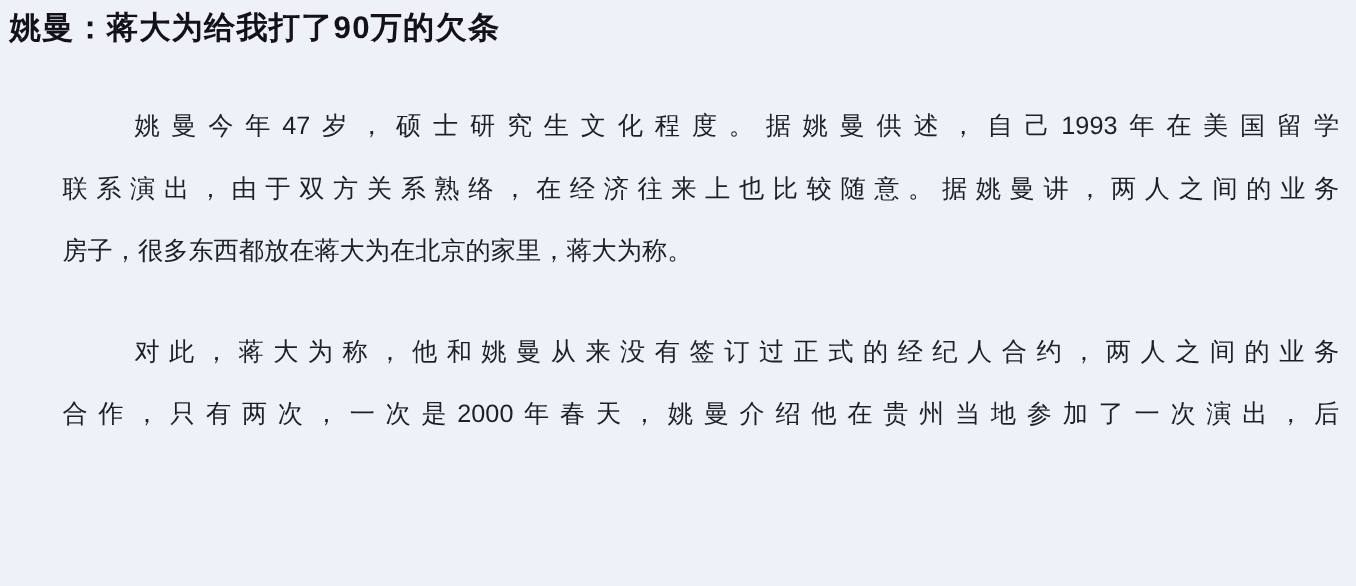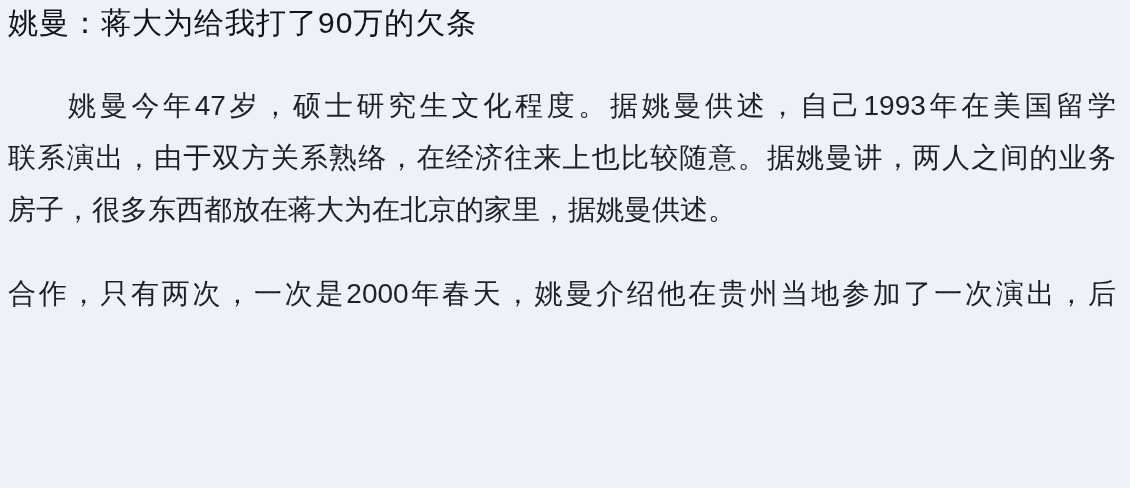--- a/index.html
+++ b/index.html
@@ -12,57 +12,59 @@
     overflow: hidden;
     background: #eef1f8;
     font-family: "Liberation Sans", "DejaVu Sans", sans-serif;
     color: #1d2127;
   }
   .article {
     padding: 6px 14px 0 8px;
   }
   .headline {
     margin: 0;
-    font-size: 30px;
+    font-size: 26px;
     line-height: 34px;
-    font-weight: 400;
+    font-weight: 700;
     color: #121318;
     letter-spacing: 1px;
   }
   .para {
     margin: 0;
   }
   .para-1 { margin-top: 40px; }
   .para-2 { margin-top: 32px; }
   .line {
-    font-size: 28px;
+    font-size: 21px;
     line-height: 52px;
     color: #1d2127;
     text-align: justify;
     white-space: normal;
+    margin-left: 44px;
   }
   .line.fill {
     text-align: justify;
     text-align-last: justify;
   }
   .line.indent {
     text-indent: 60px;
   }
 </style>
 </head>
 <body>
 
 <div class="article">
 
   <h1 class="headline">姚曼：蒋大为给我打了90万的欠条</h1>
 
   <div class="para para-1">
     <div class="line indent fill">姚曼今年47岁，硕士研究生文化程度。据姚曼供述，自己1993年在美国留学</div>
     <div class="line fill">联系演出，由于双方关系熟络，在经济往来上也比较随意。据姚曼讲，两人之间的业务</div>
-    <div class="line">房子，很多东西都放在蒋大为在北京的家里，据姚曼供述。</div>
+    <div class="line">房子，很多东西都放在蒋大为在北京的家里，蒋大为称。</div>
   </div>
 
   <div class="para para-2">
+    <div class="line indent fill">对此，蒋大为称，他和姚曼从来没有签订过正式的经纪人合约，两人之间的业务</div>
     <div class="line fill">合作，只有两次，一次是2000年春天，姚曼介绍他在贵州当地参加了一次演出，后</div>
 
   </div>
 
 </div>
 
 </body></html>

